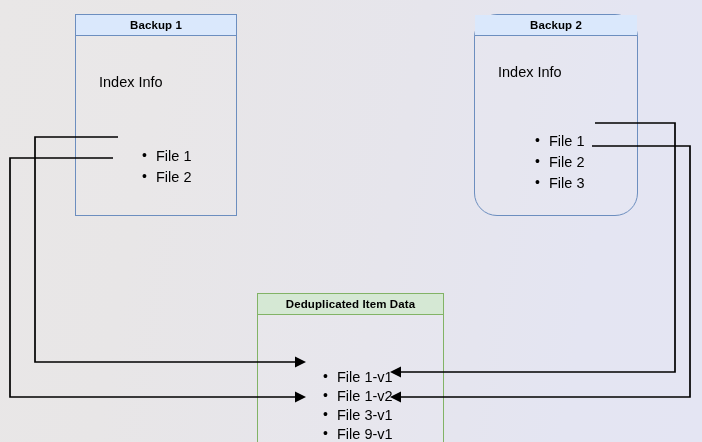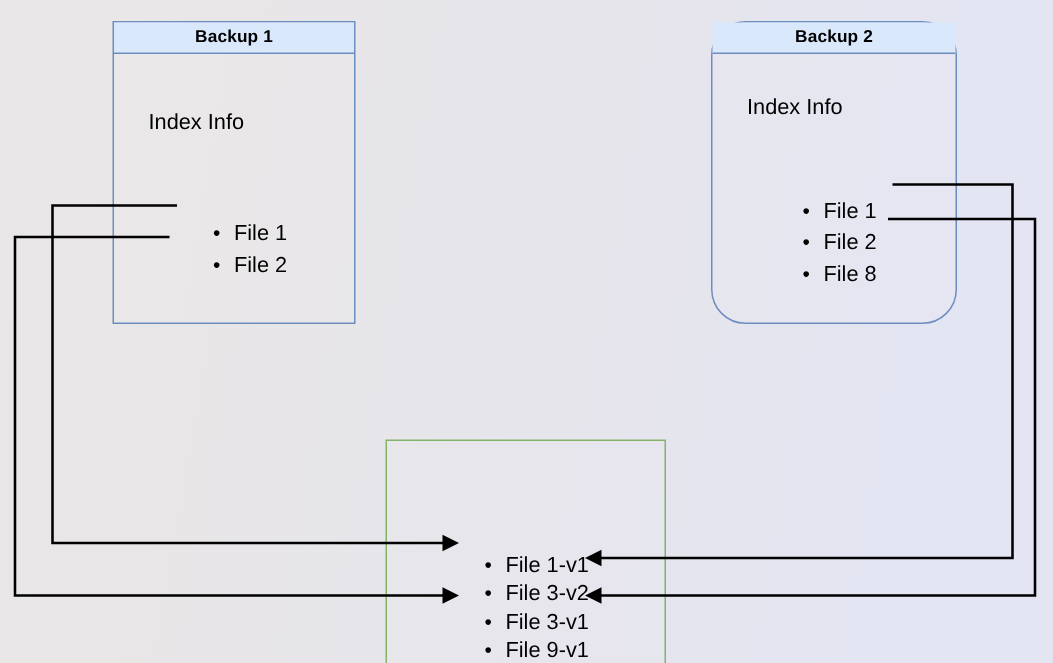--- a/index.html
+++ b/index.html
@@ -98,28 +98,29 @@
       <li>File 2</li>
     </ul>
   </div>
 
   <div class="box" style="left:474px; top:2px; width:164px; height:202px;border-radius:23px;">
     <div class="box-hdr">Backup 2</div>
     <div class="idx-label" style="left:23px; top:49px;">Index Info</div>
     <ul class="filelist" style="left:44px; top:100px;">
       <li>File 1</li>
       <li>File 2</li>
-      <li>File 8</li>
+      <li>File 3</li>
     </ul>
   </div>
 
   <div class="box green" style="left:257px; top:281px; width:187px; height:157px;">
+    <div class="box-hdr">Deduplicated Item Data</div>
     <ul class="filelist dedup" style="left:49px; top:58px;text-align:right;">
       <li>File 1-v1</li>
-      <li>File 3-v2</li>
+      <li>File 1-v2</li>
       <li>File 3-v1</li>
       <li>File 9-v1</li>
     </ul>
   </div>
 
   <svg class="wires" viewBox="0 0 702 442" xmlns="http://www.w3.org/2000/svg">
 
     <g>
       <path d="M 118 125 L 35 125 L 35 350 L 297 350"></path>
       <polygon points="295,344.5 306,350 295,355.5"></polygon>

